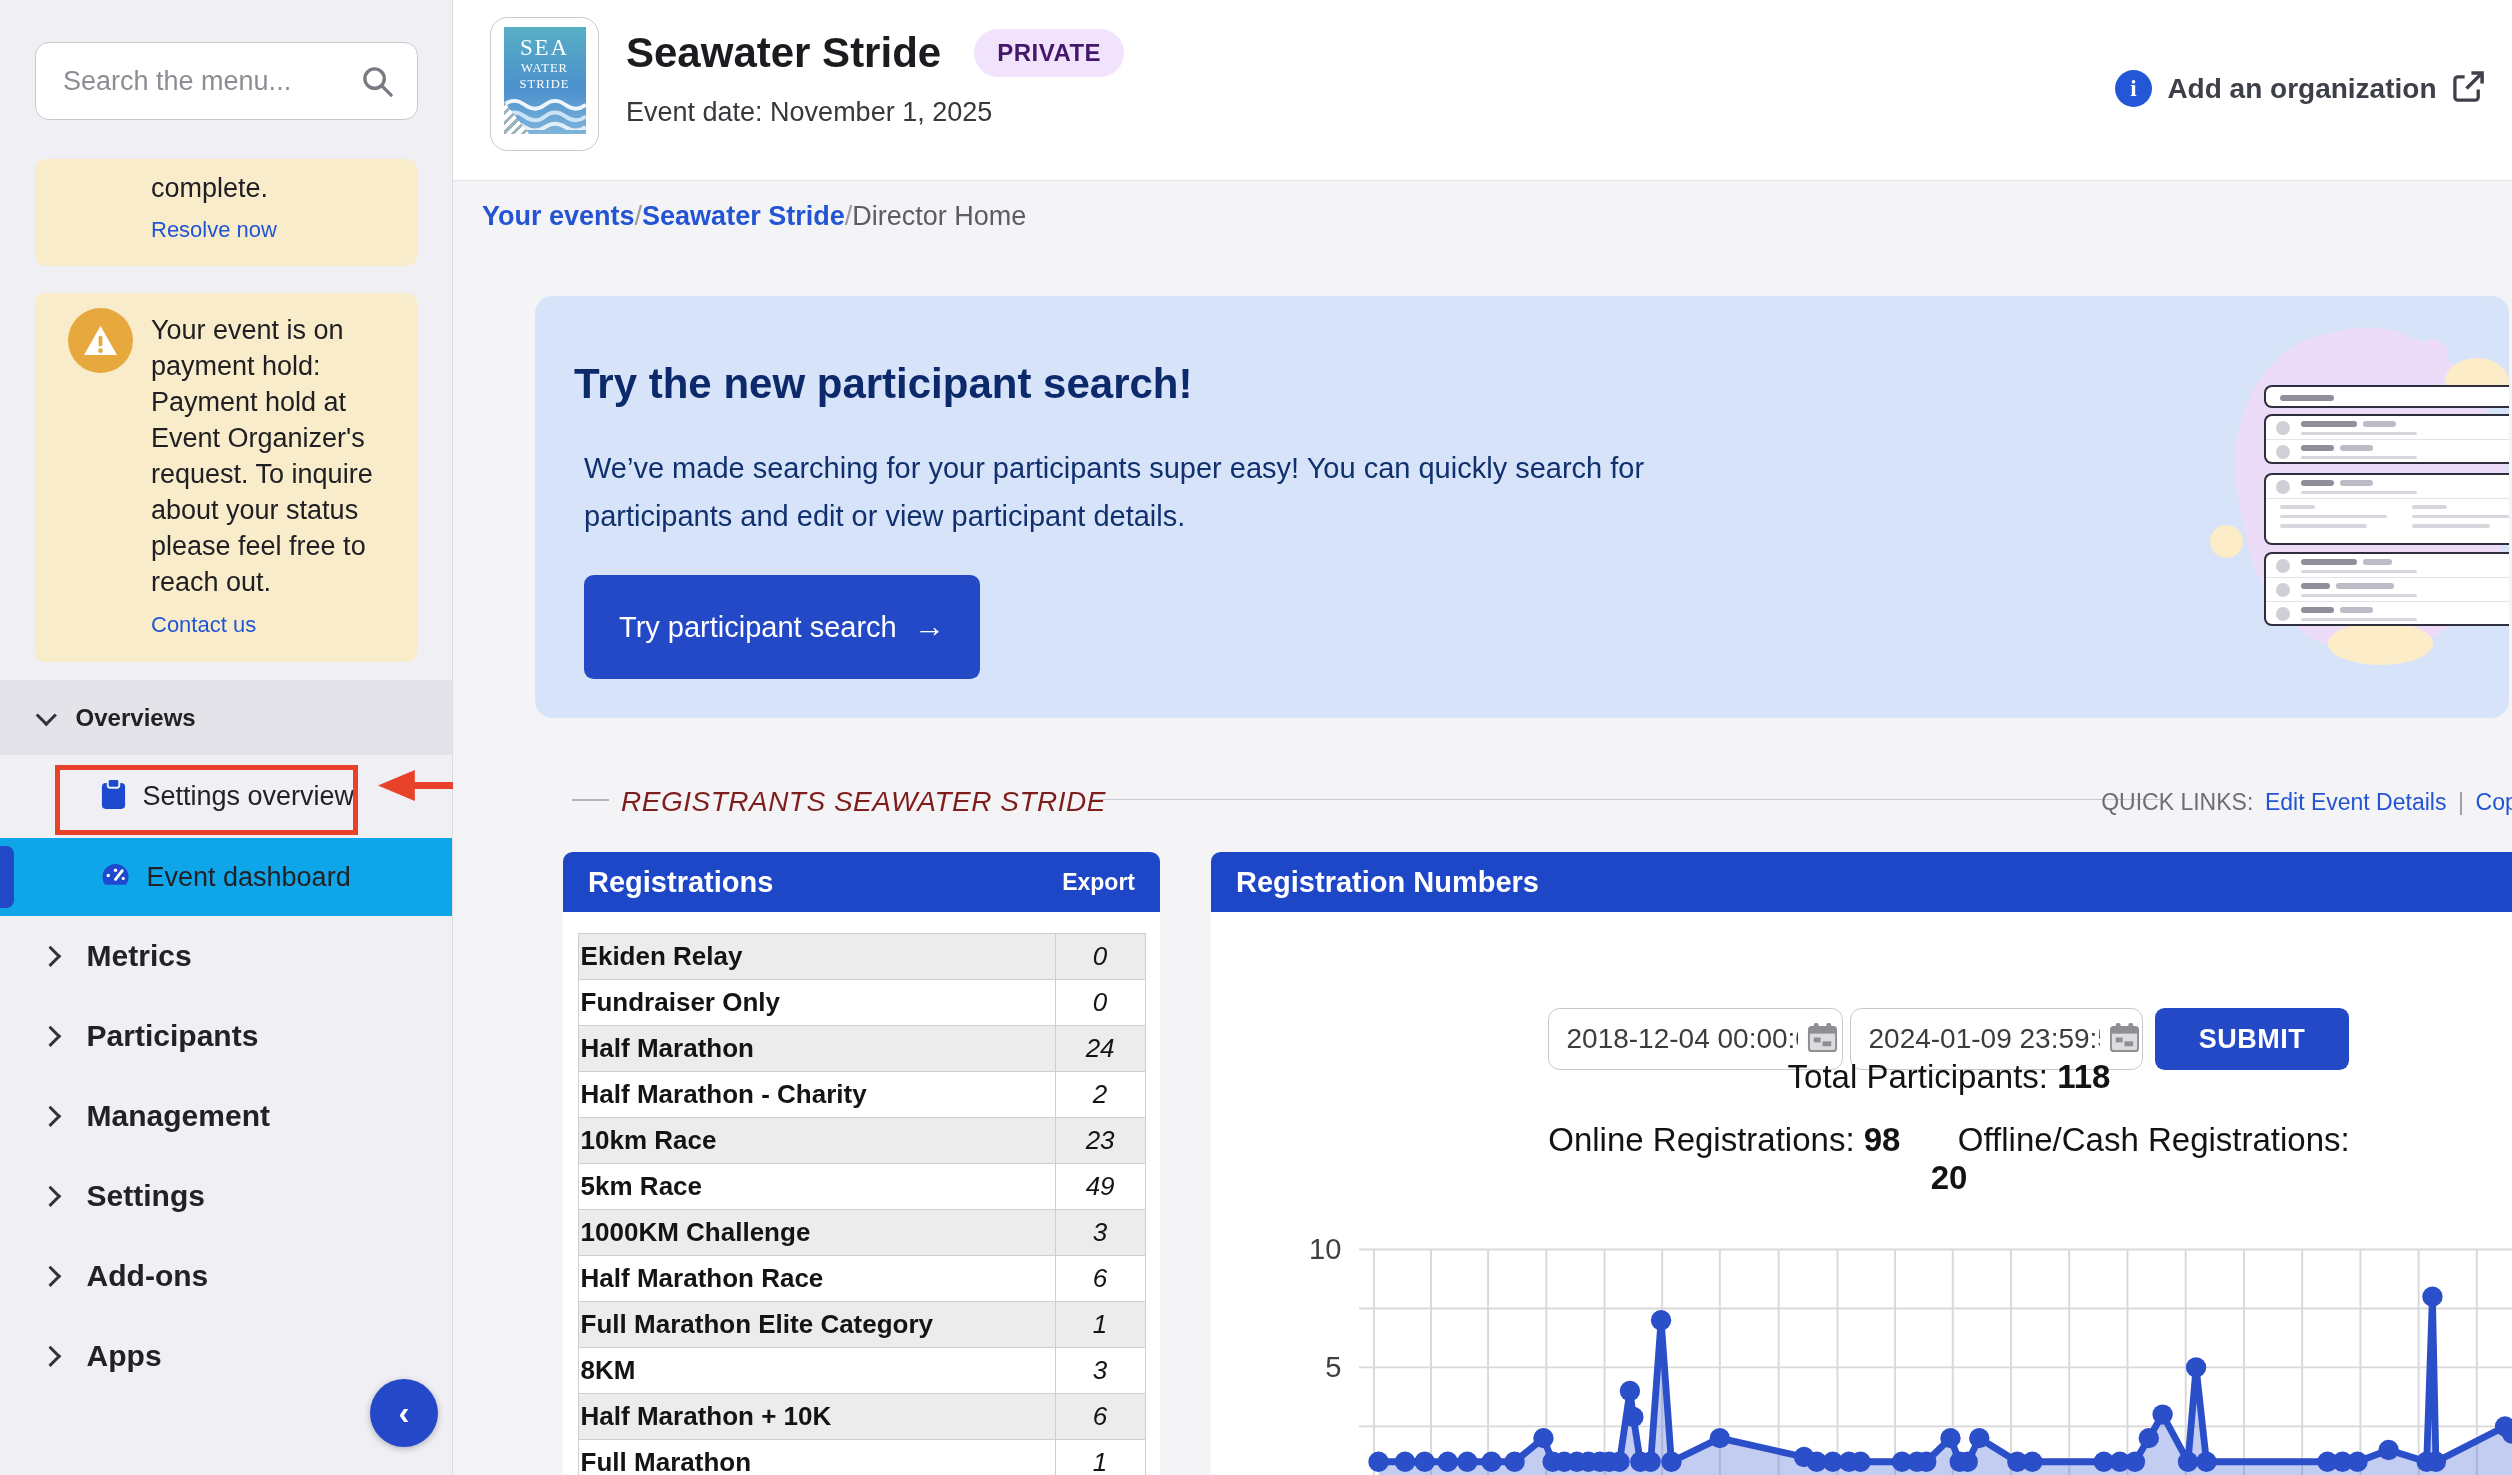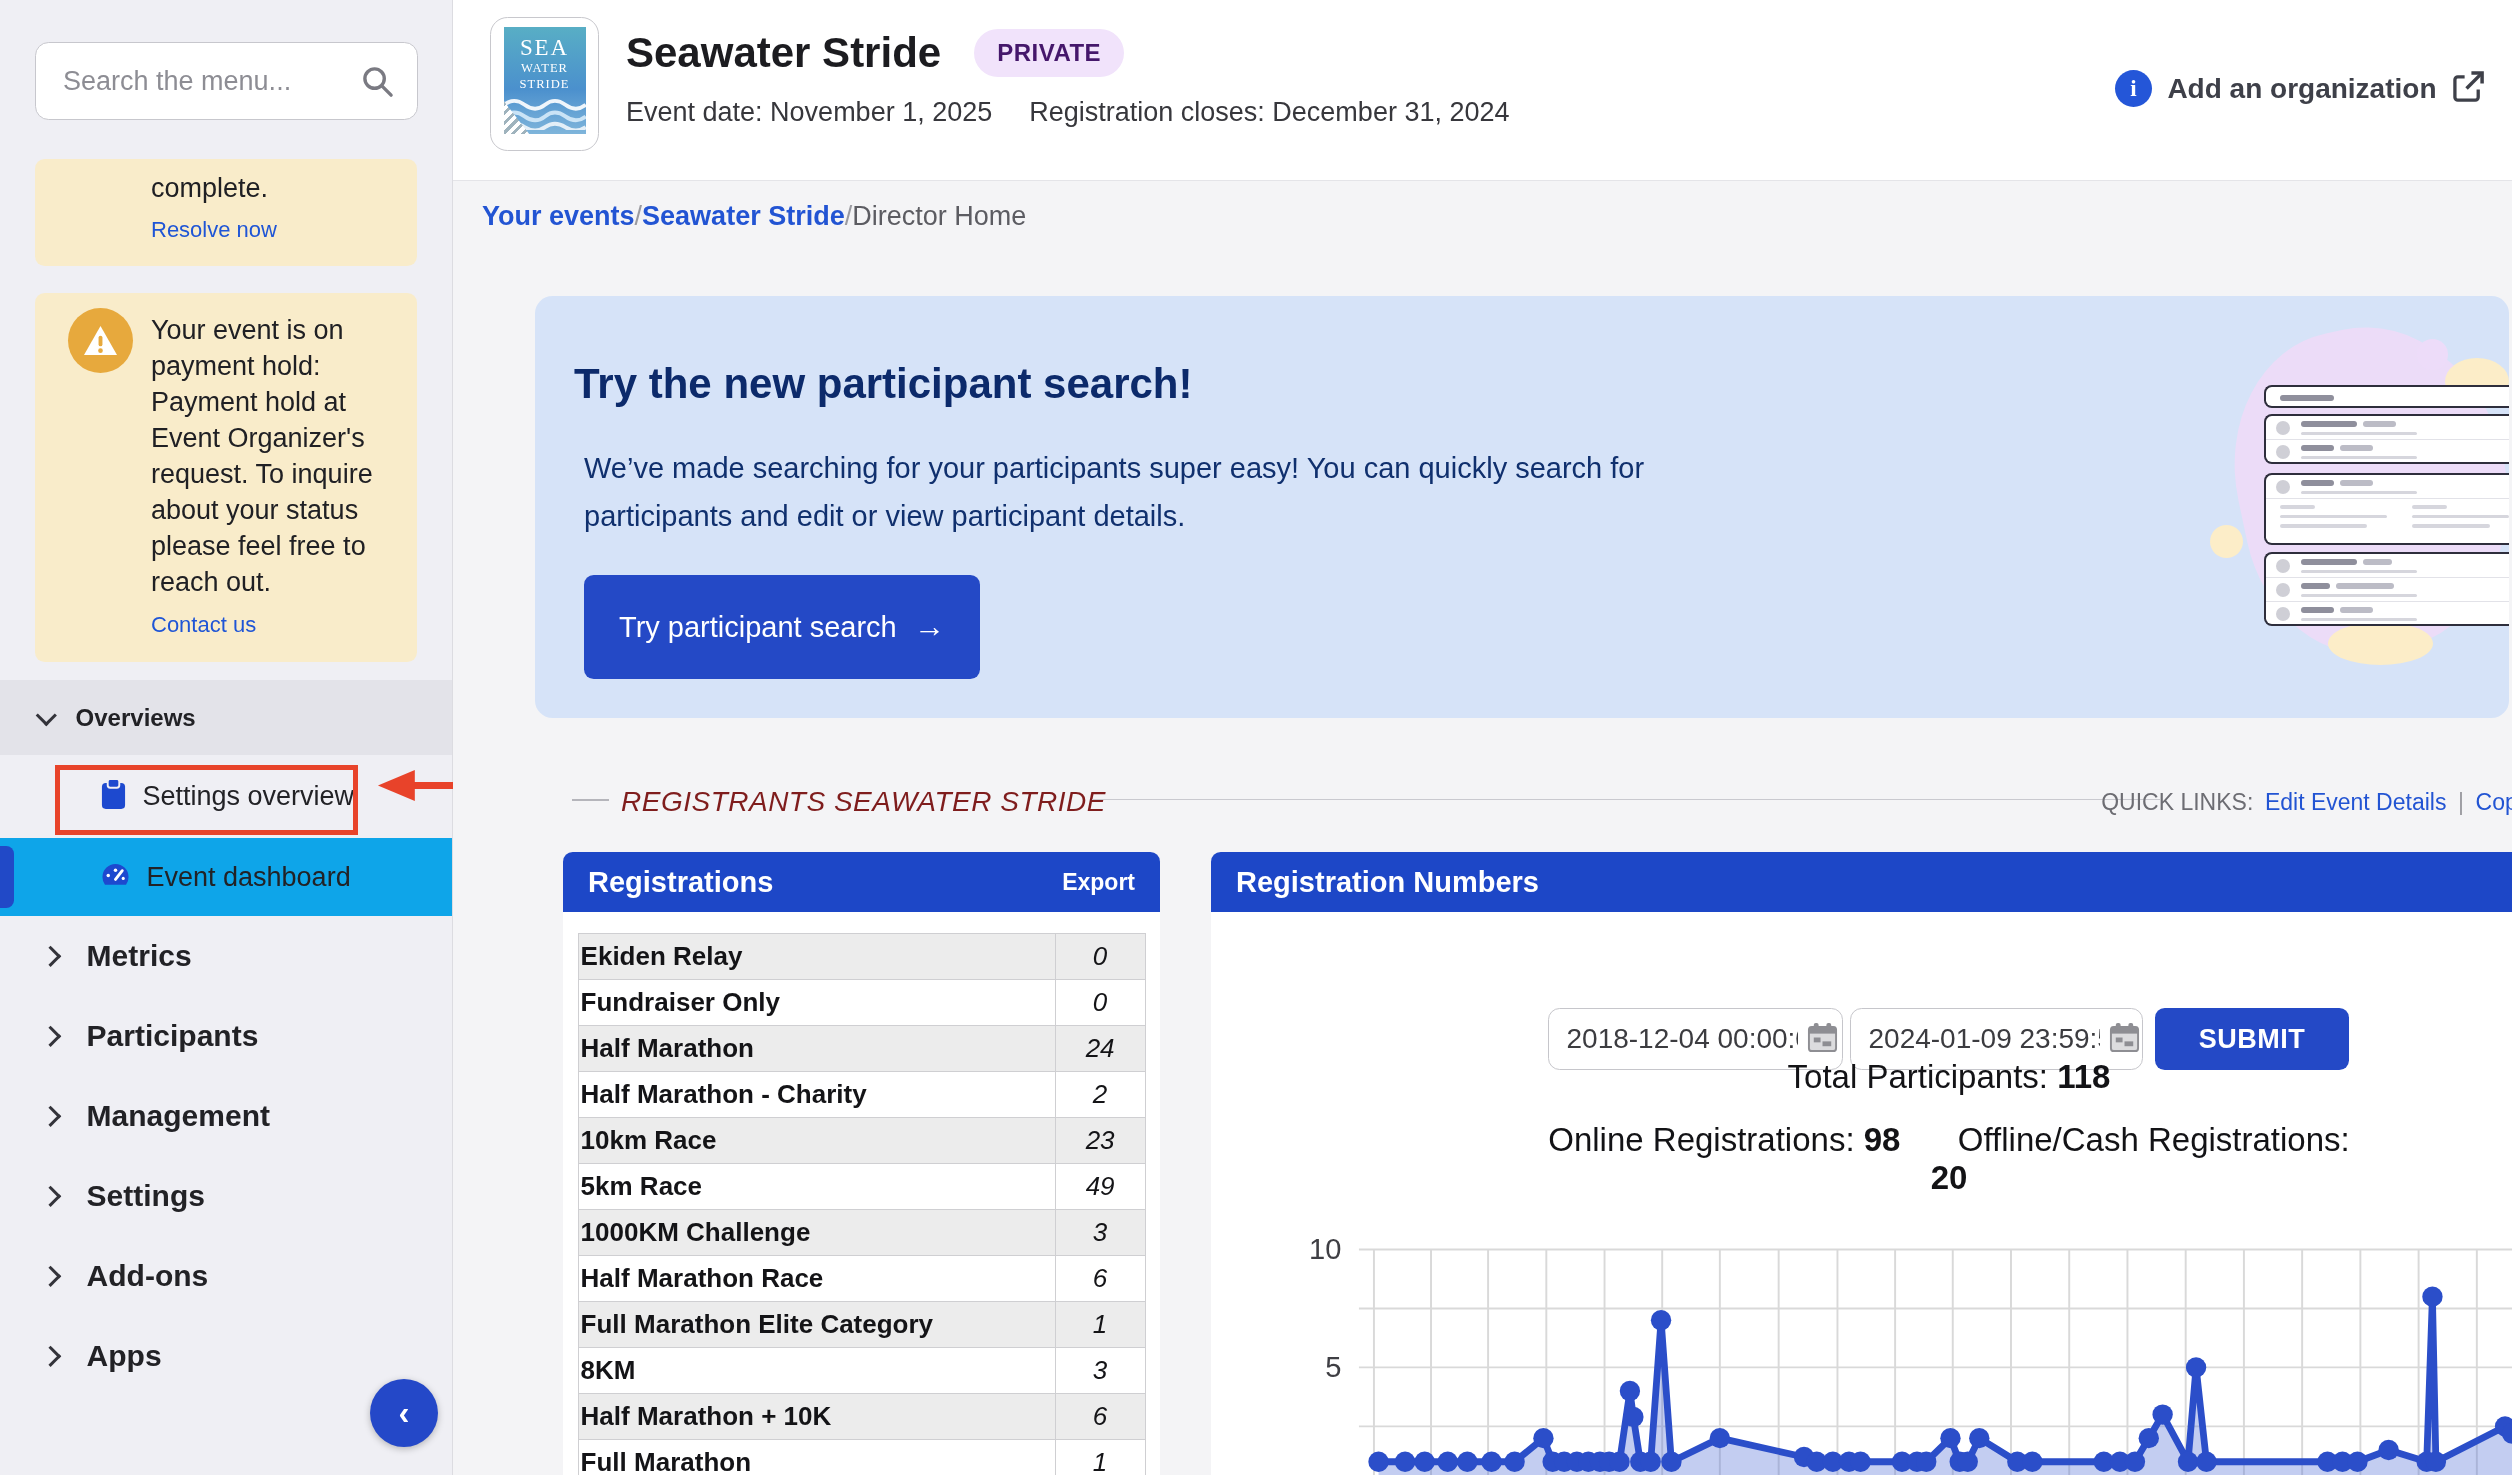--- a/index.html
+++ b/index.html
@@ -240,21 +240,20 @@
         <span class="logo-sail"></span>
         <span class="logo-strip"></span>
       </div>
     </div>
     <div class="title-row">
       <span class="page-title">Seawater Stride</span>
       <span class="badge-private">PRIVATE</span>
     </div>
     <div class="event-meta">
       <span>Event date: November 1, 2025</span>
-      <span>Registration closes: December 31, 2024</span>
     </div>
     <div class="add-org">
       <span class="info-badge">i</span>
       <span class="add-org-label">Add an organization</span>
       <span>
         <svg width="33" height="33" viewBox="0 0 34 34">
             <path d="M13 7 H6 a3 3 0 0 0 -3 3 v18 a3 3 0 0 0 3 3 h18 a3 3 0 0 0 3 -3 v-8" fill="none" stroke="#3e4049" stroke-width="3.4"></path>
             <line x1="15" y1="19" x2="30" y2="4" stroke="#3e4049" stroke-width="3.6"></line>
             <polyline points="20,3 31,3 31,14" fill="none" stroke="#3e4049" stroke-width="3.6"></polyline>
           </svg>

